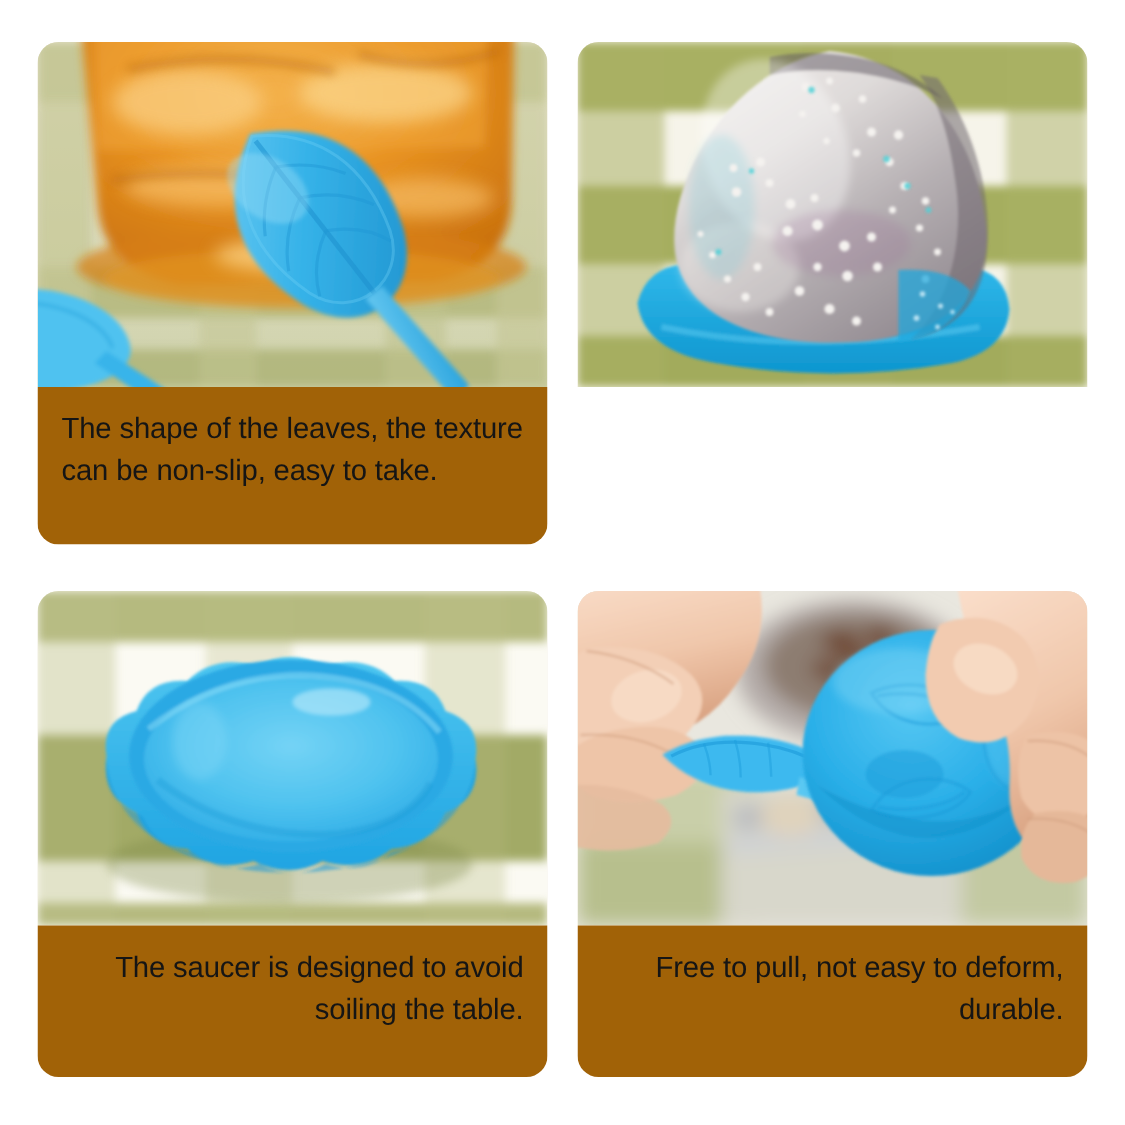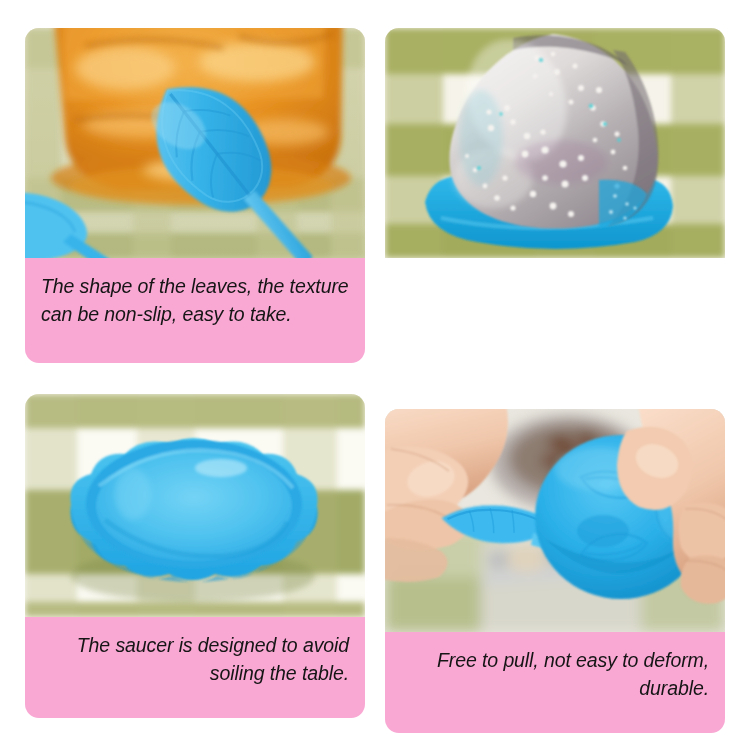--- a/index.html
+++ b/index.html
@@ -23,37 +23,36 @@
     position:absolute;
     overflow:hidden;
     border-radius:14px;
     background:#ffffff;
   }
   
   .panel.p0 { left:25px;  top:28px;  width:340px; height:335px; }
   .panel.p1 { left:385px; top:28px;  width:340px; height:335px; }
   
   .panel.p2 { left:25px;  top:394px; width:340px; height:324px; }
-  .panel.p3 { left:385px; top:409px; width:340px; height:324px; }
+  .panel.p3 { left:385px; top:394px; width:340px; height:324px; }
 
   .photo {
     position:absolute;
     left:0; top:0;
     width:100%;
     overflow:hidden;
     background:#e9e4cf;
   }
   .photo svg { display:block; width:100%; height:100%; }
 
   .caption {
     position:absolute;
     left:0; right:0; bottom:0;
-    background:#f9a8d4;
+    background:#a16207;
     padding:14px 16px 10px 16px;
-    font-style:italic;
   }
   .caption-text {
     color:#151515;
     font-family:"Liberation Sans", sans-serif;
     font-size:19.5px;
     line-height:28px;
     letter-spacing:-0.1px;
     white-space:pre-line;
   }
 

